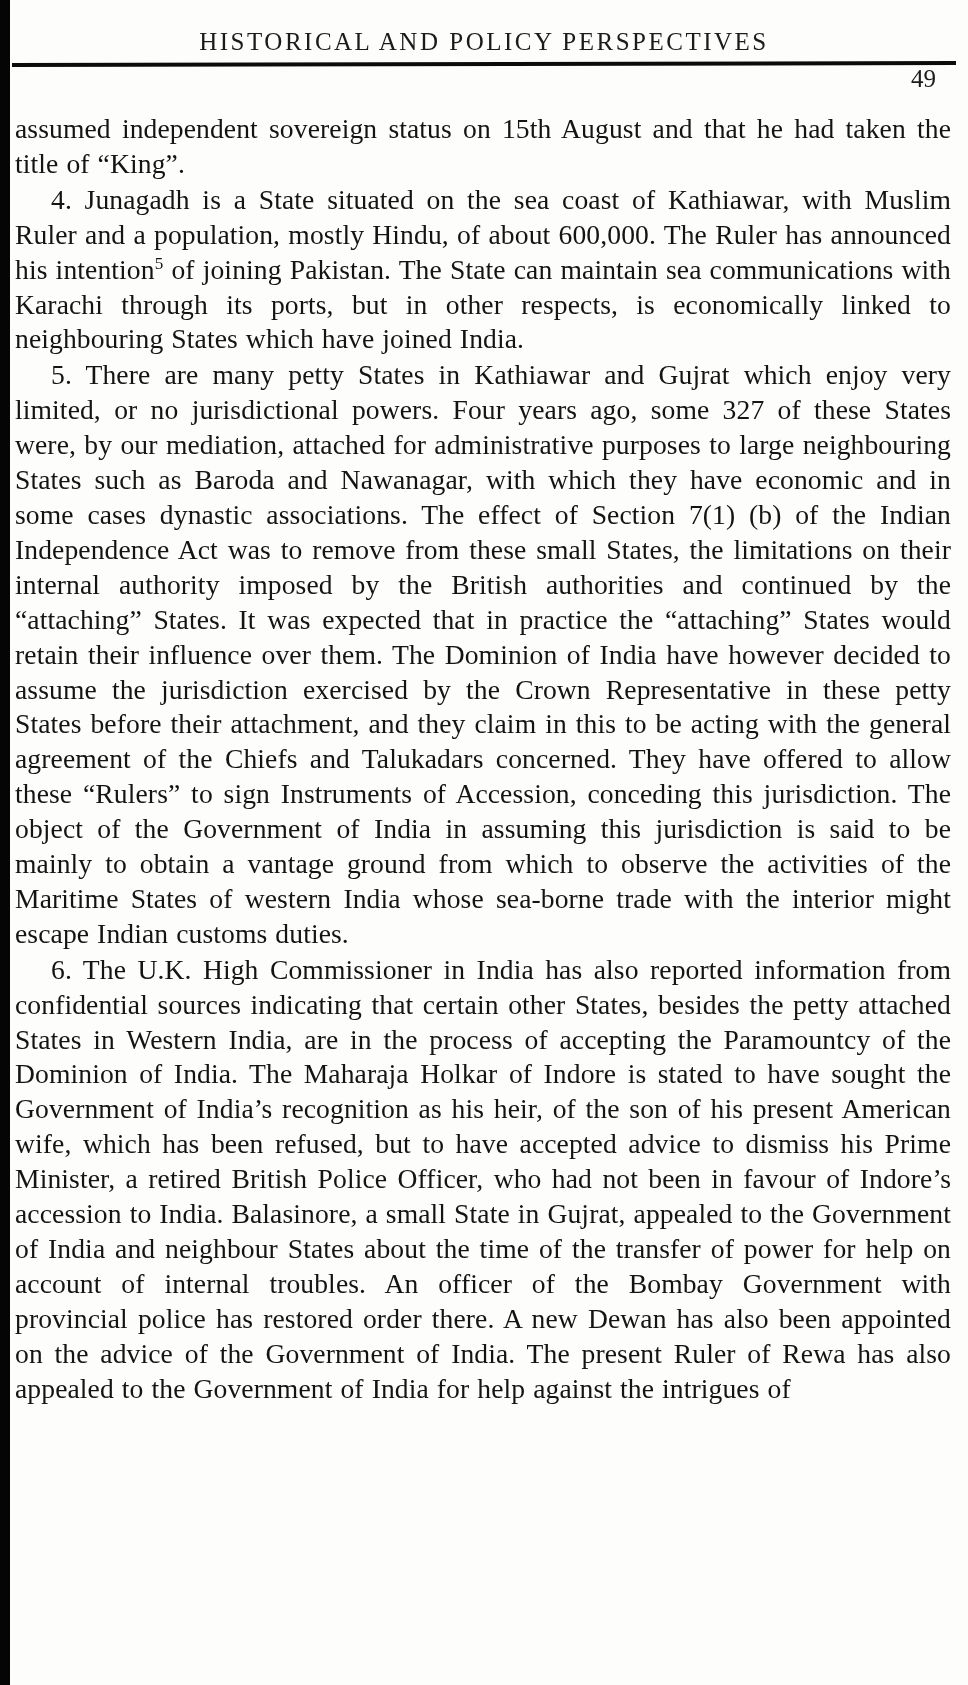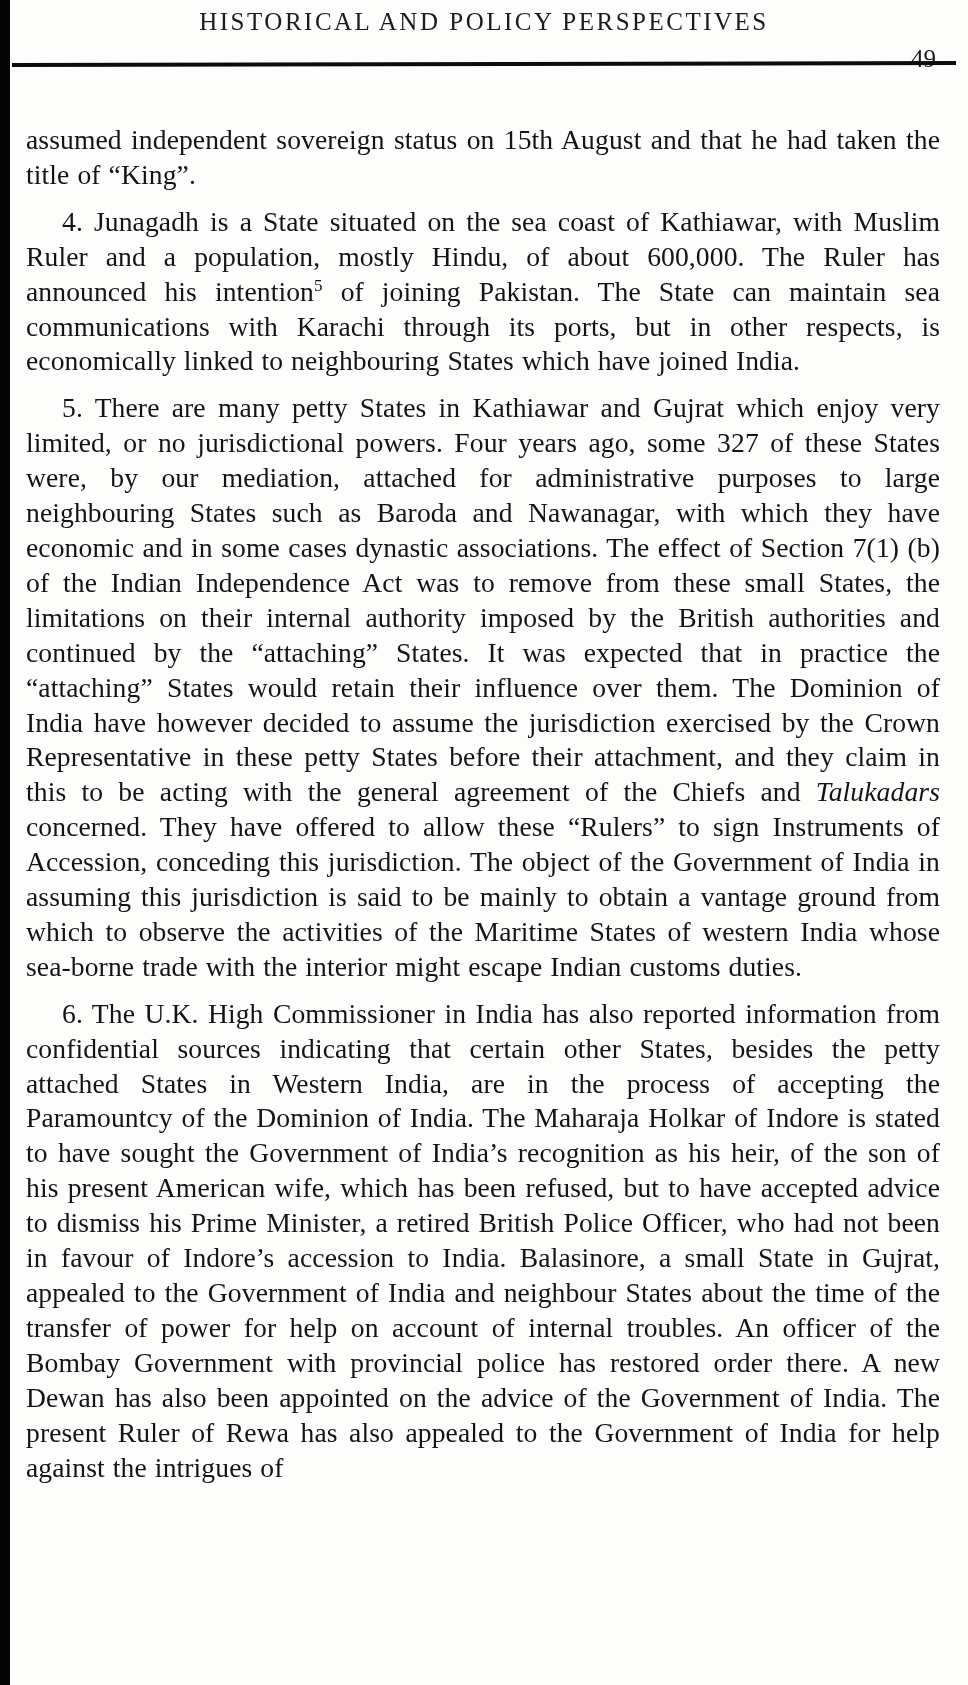--- a/index.html
+++ b/index.html
@@ -14,21 +14,21 @@
     overflow: hidden;
   }
   .scan-gutter {
     position: absolute;
     left: 0; top: 0; bottom: 0;
     width: 10px;
     background: #050505;
   }
   .page-header {
     position: absolute;
-    top: 8px; left: 10px; right: 10px;
+    top: 28px; left: 10px; right: 10px;
     height: 40px;
     padding-left: 32px;
   }
   .running-title {
     position: absolute;
     left: 0; right: 0;
     text-align: center;
     font-size: 25px;
     letter-spacing: 2.5px;
     color: #1b1b1b;
@@ -54,32 +54,32 @@
     top: 111px;
     left: 14px;
     right: 16px;
     font-size: 27.6px;
     line-height: 34.9px;
     text-align: justify;
     letter-spacing: 0.1px;
     word-spacing: 1px;
   }
   .body-text p {
-    margin: 12px;
+    margin: 1px;
     text-indent: 0;
   }
   .body-text p.indented {
     text-indent: 36px;
   }
   sup.footnote-mark {
     font-size: 0.62em;
     line-height: 0;
     vertical-align: super;
   }
-  .italic { font-style: italic; }
+  .italic { }
 </style>
 </head>
 <body>
 
 <div>
 
   <div class="scan-gutter"></div>
 
   <div class="page-header">
     <div class="running-title">HISTORICAL AND POLICY PERSPECTIVES</div>

